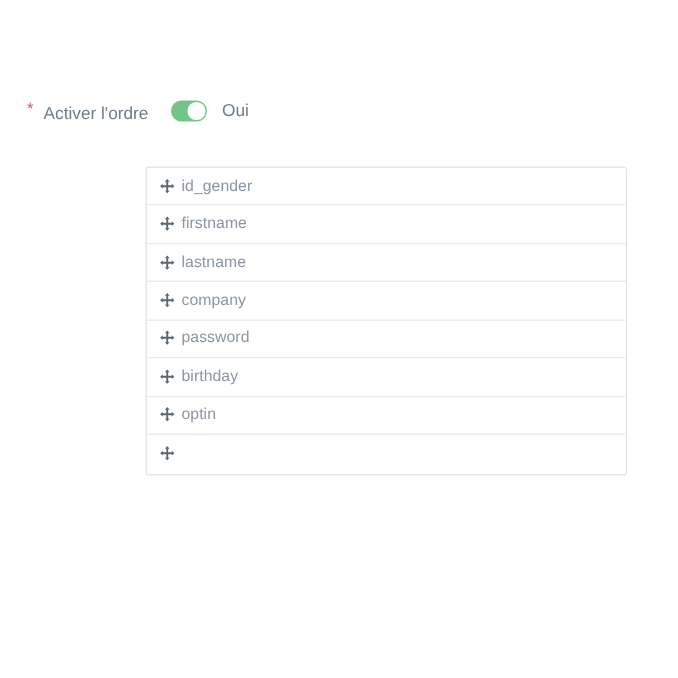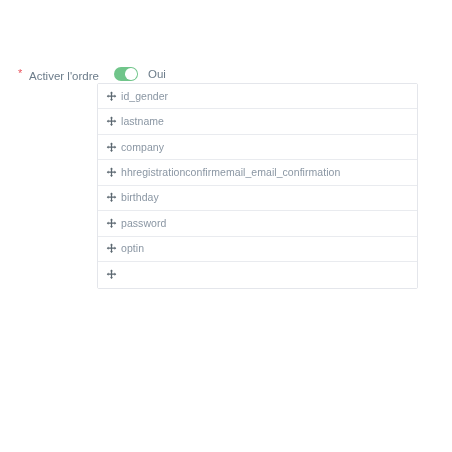--- a/index.html
+++ b/index.html
@@ -84,21 +84,21 @@
     font-size: 11.5px;
     line-height: 14px;
     color: #6c7c8a;
     white-space: nowrap;
   }
 
   
   .sortable-list {
     position: absolute;
     left: 97px;
-    top: 83px;
+    top: 111px;
     width: 321px;
     border: 1px solid #e4e6eb;
     border-radius: 2px;
     background: #ffffff;
     box-sizing: border-box;
   }
 
   .sortable-item {
     position: relative;
     height: 25.45px;
@@ -151,50 +151,50 @@
       <div class="sortable-item">
         <svg class="move-icon" viewBox="0 0 16 16">
           <path fill="#5b6770" d="M8 0.6 L10.3 3.1 H8.9 V6.6 H12.4 V5.2 L14.9 7.5 L12.4 9.8 V8.4 H8.9 V11.9 H10.3 L8 14.4 L5.7 11.9 H7.1 V8.4 H3.6 V9.8 L1.1 7.5 L3.6 5.2 V6.6 H7.1 V3.1 H5.7 Z"></path>
         </svg>
         <span class="item-label">id_gender</span>
       </div>
       <div class="sortable-item">
         <svg class="move-icon" viewBox="0 0 16 16">
           <path fill="#5b6770" d="M8 0.6 L10.3 3.1 H8.9 V6.6 H12.4 V5.2 L14.9 7.5 L12.4 9.8 V8.4 H8.9 V11.9 H10.3 L8 14.4 L5.7 11.9 H7.1 V8.4 H3.6 V9.8 L1.1 7.5 L3.6 5.2 V6.6 H7.1 V3.1 H5.7 Z"></path>
         </svg>
+        <span class="item-label">firstname</span>
+      </div>
+      <div class="sortable-item">
+        <svg class="move-icon" viewBox="0 0 16 16">
+          <path fill="#5b6770" d="M8 0.6 L10.3 3.1 H8.9 V6.6 H12.4 V5.2 L14.9 7.5 L12.4 9.8 V8.4 H8.9 V11.9 H10.3 L8 14.4 L5.7 11.9 H7.1 V8.4 H3.6 V9.8 L1.1 7.5 L3.6 5.2 V6.6 H7.1 V3.1 H5.7 Z"></path>
+        </svg>
         <span class="item-label">lastname</span>
       </div>
       <div class="sortable-item">
         <svg class="move-icon" viewBox="0 0 16 16">
           <path fill="#5b6770" d="M8 0.6 L10.3 3.1 H8.9 V6.6 H12.4 V5.2 L14.9 7.5 L12.4 9.8 V8.4 H8.9 V11.9 H10.3 L8 14.4 L5.7 11.9 H7.1 V8.4 H3.6 V9.8 L1.1 7.5 L3.6 5.2 V6.6 H7.1 V3.1 H5.7 Z"></path>
         </svg>
         <span class="item-label">company</span>
       </div>
       <div class="sortable-item">
         <svg class="move-icon" viewBox="0 0 16 16">
           <path fill="#5b6770" d="M8 0.6 L10.3 3.1 H8.9 V6.6 H12.4 V5.2 L14.9 7.5 L12.4 9.8 V8.4 H8.9 V11.9 H10.3 L8 14.4 L5.7 11.9 H7.1 V8.4 H3.6 V9.8 L1.1 7.5 L3.6 5.2 V6.6 H7.1 V3.1 H5.7 Z"></path>
         </svg>
-        <span class="item-label">hhregistrationconfirmemail_email_confirmation</span>
+        <span class="item-label">password</span>
       </div>
       <div class="sortable-item">
         <svg class="move-icon" viewBox="0 0 16 16">
           <path fill="#5b6770" d="M8 0.6 L10.3 3.1 H8.9 V6.6 H12.4 V5.2 L14.9 7.5 L12.4 9.8 V8.4 H8.9 V11.9 H10.3 L8 14.4 L5.7 11.9 H7.1 V8.4 H3.6 V9.8 L1.1 7.5 L3.6 5.2 V6.6 H7.1 V3.1 H5.7 Z"></path>
         </svg>
         <span class="item-label">birthday</span>
       </div>
       <div class="sortable-item">
         <svg class="move-icon" viewBox="0 0 16 16">
           <path fill="#5b6770" d="M8 0.6 L10.3 3.1 H8.9 V6.6 H12.4 V5.2 L14.9 7.5 L12.4 9.8 V8.4 H8.9 V11.9 H10.3 L8 14.4 L5.7 11.9 H7.1 V8.4 H3.6 V9.8 L1.1 7.5 L3.6 5.2 V6.6 H7.1 V3.1 H5.7 Z"></path>
         </svg>
-        <span class="item-label">password</span>
-      </div>
-      <div class="sortable-item">
-        <svg class="move-icon" viewBox="0 0 16 16">
-          <path fill="#5b6770" d="M8 0.6 L10.3 3.1 H8.9 V6.6 H12.4 V5.2 L14.9 7.5 L12.4 9.8 V8.4 H8.9 V11.9 H10.3 L8 14.4 L5.7 11.9 H7.1 V8.4 H3.6 V9.8 L1.1 7.5 L3.6 5.2 V6.6 H7.1 V3.1 H5.7 Z"></path>
-        </svg>
         <span class="item-label">optin</span>
       </div>
       <div class="sortable-item">
         <svg class="move-icon" viewBox="0 0 16 16">
           <path fill="#5b6770" d="M8 0.6 L10.3 3.1 H8.9 V6.6 H12.4 V5.2 L14.9 7.5 L12.4 9.8 V8.4 H8.9 V11.9 H10.3 L8 14.4 L5.7 11.9 H7.1 V8.4 H3.6 V9.8 L1.1 7.5 L3.6 5.2 V6.6 H7.1 V3.1 H5.7 Z"></path>
         </svg>
       </div>
     </div>
 
 </div>

